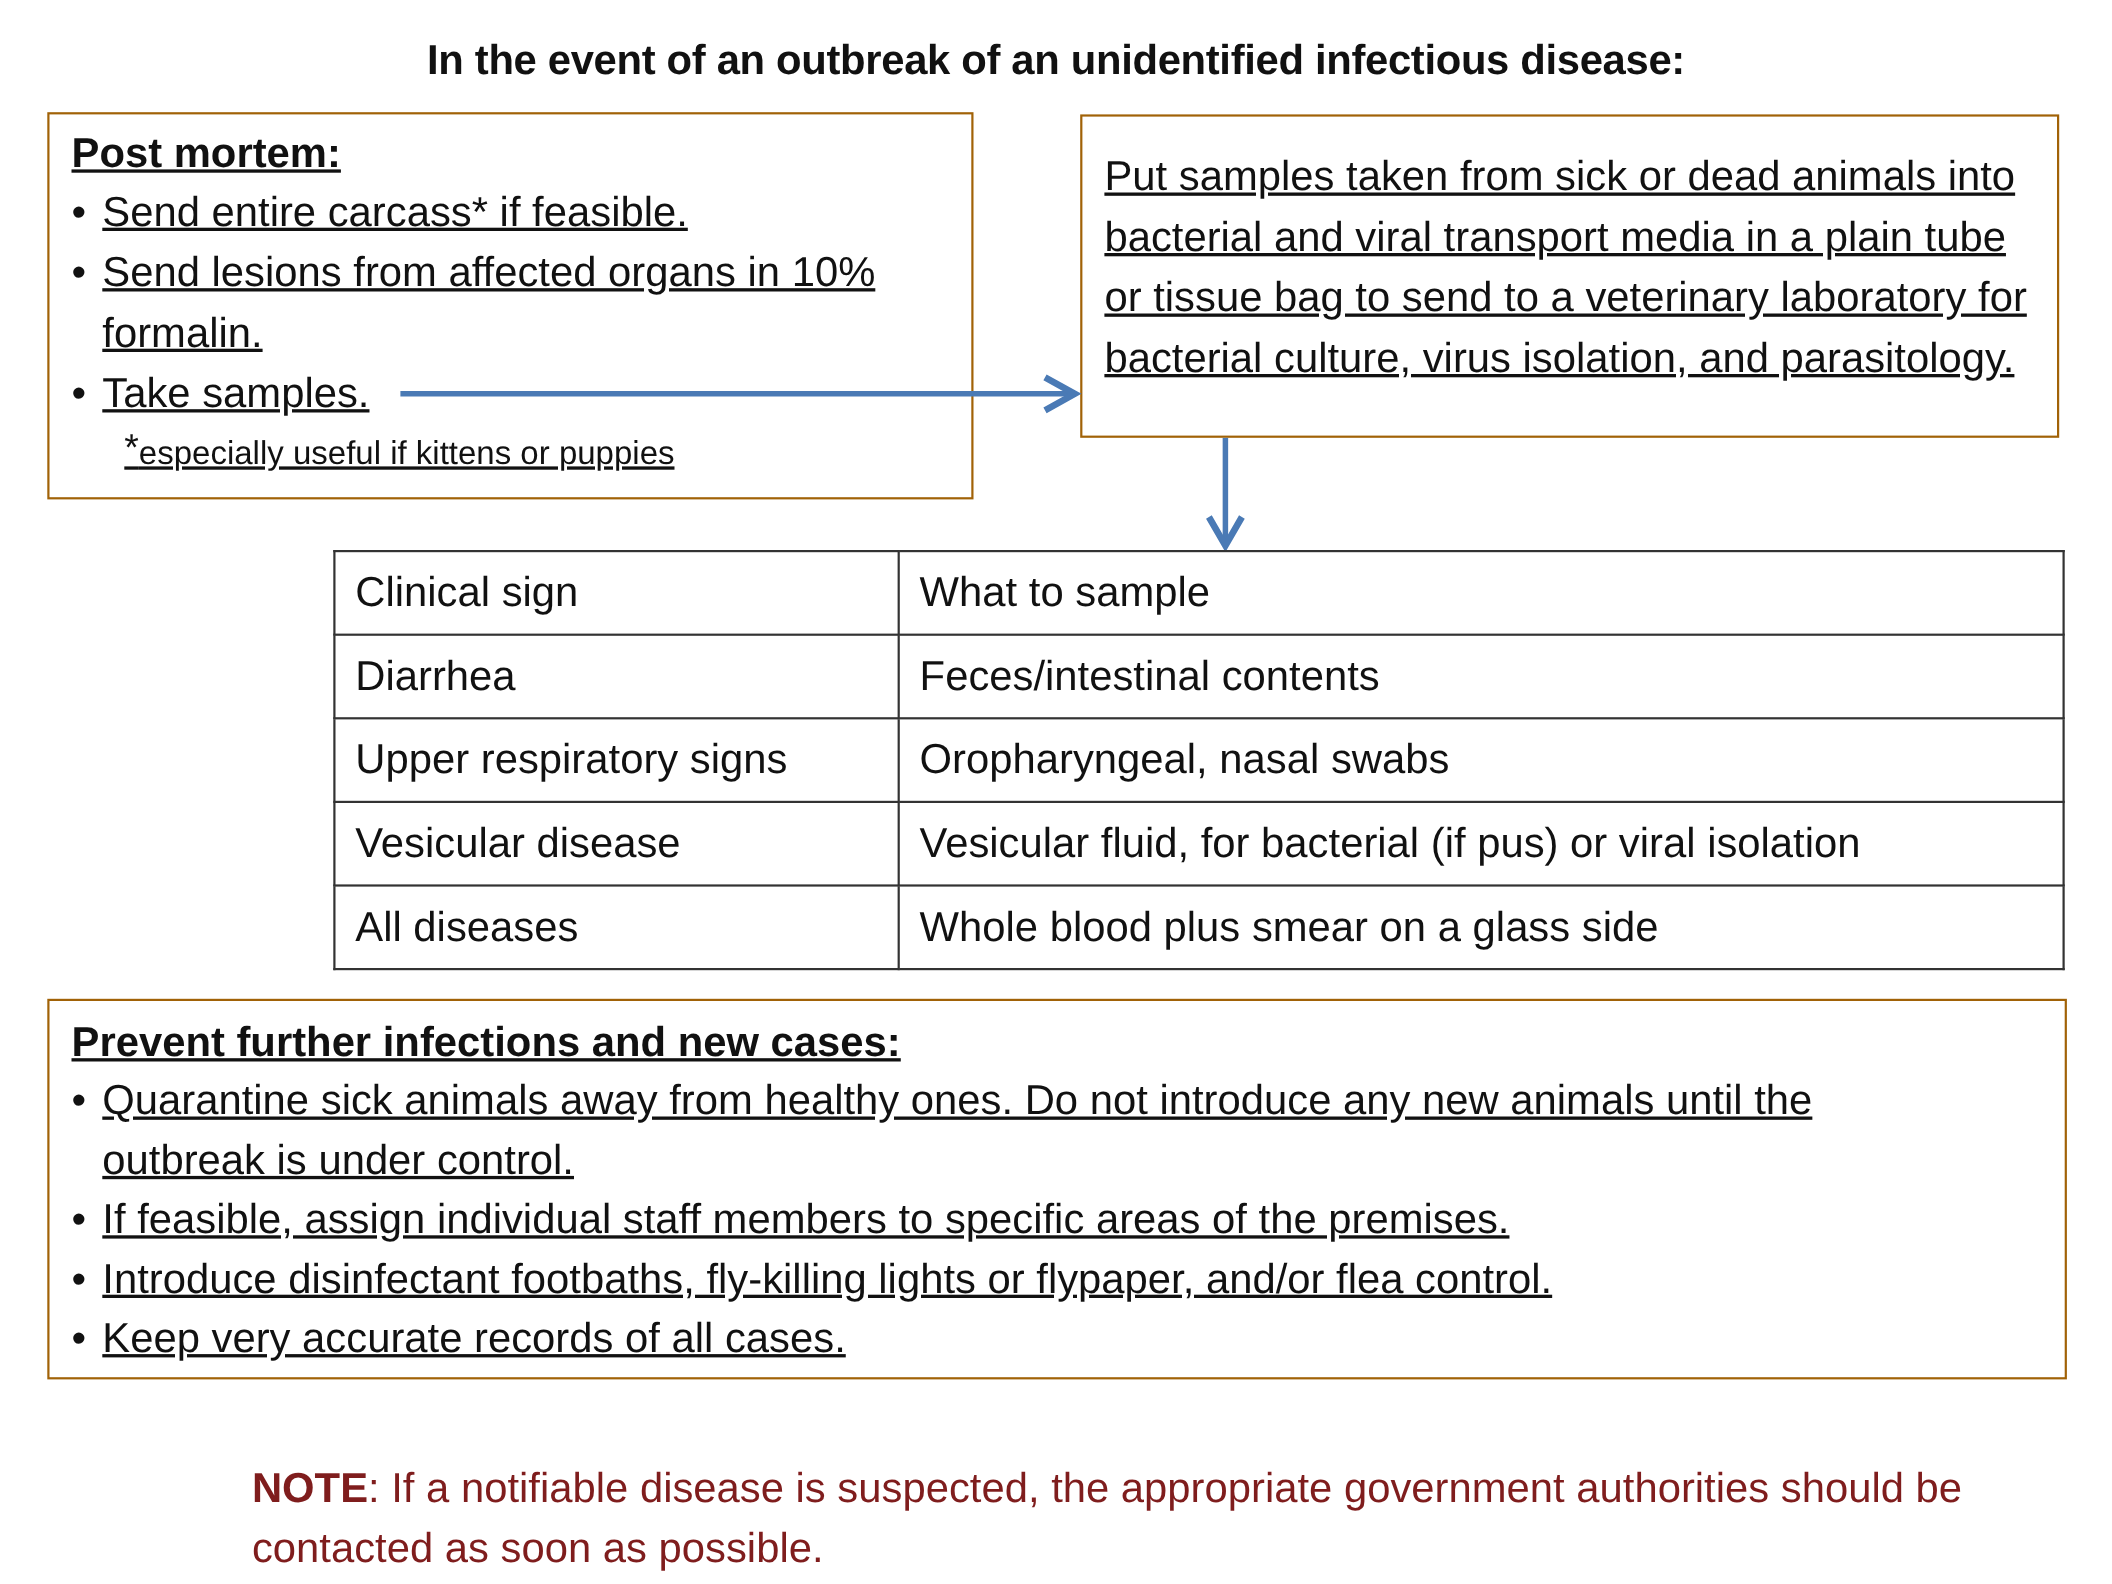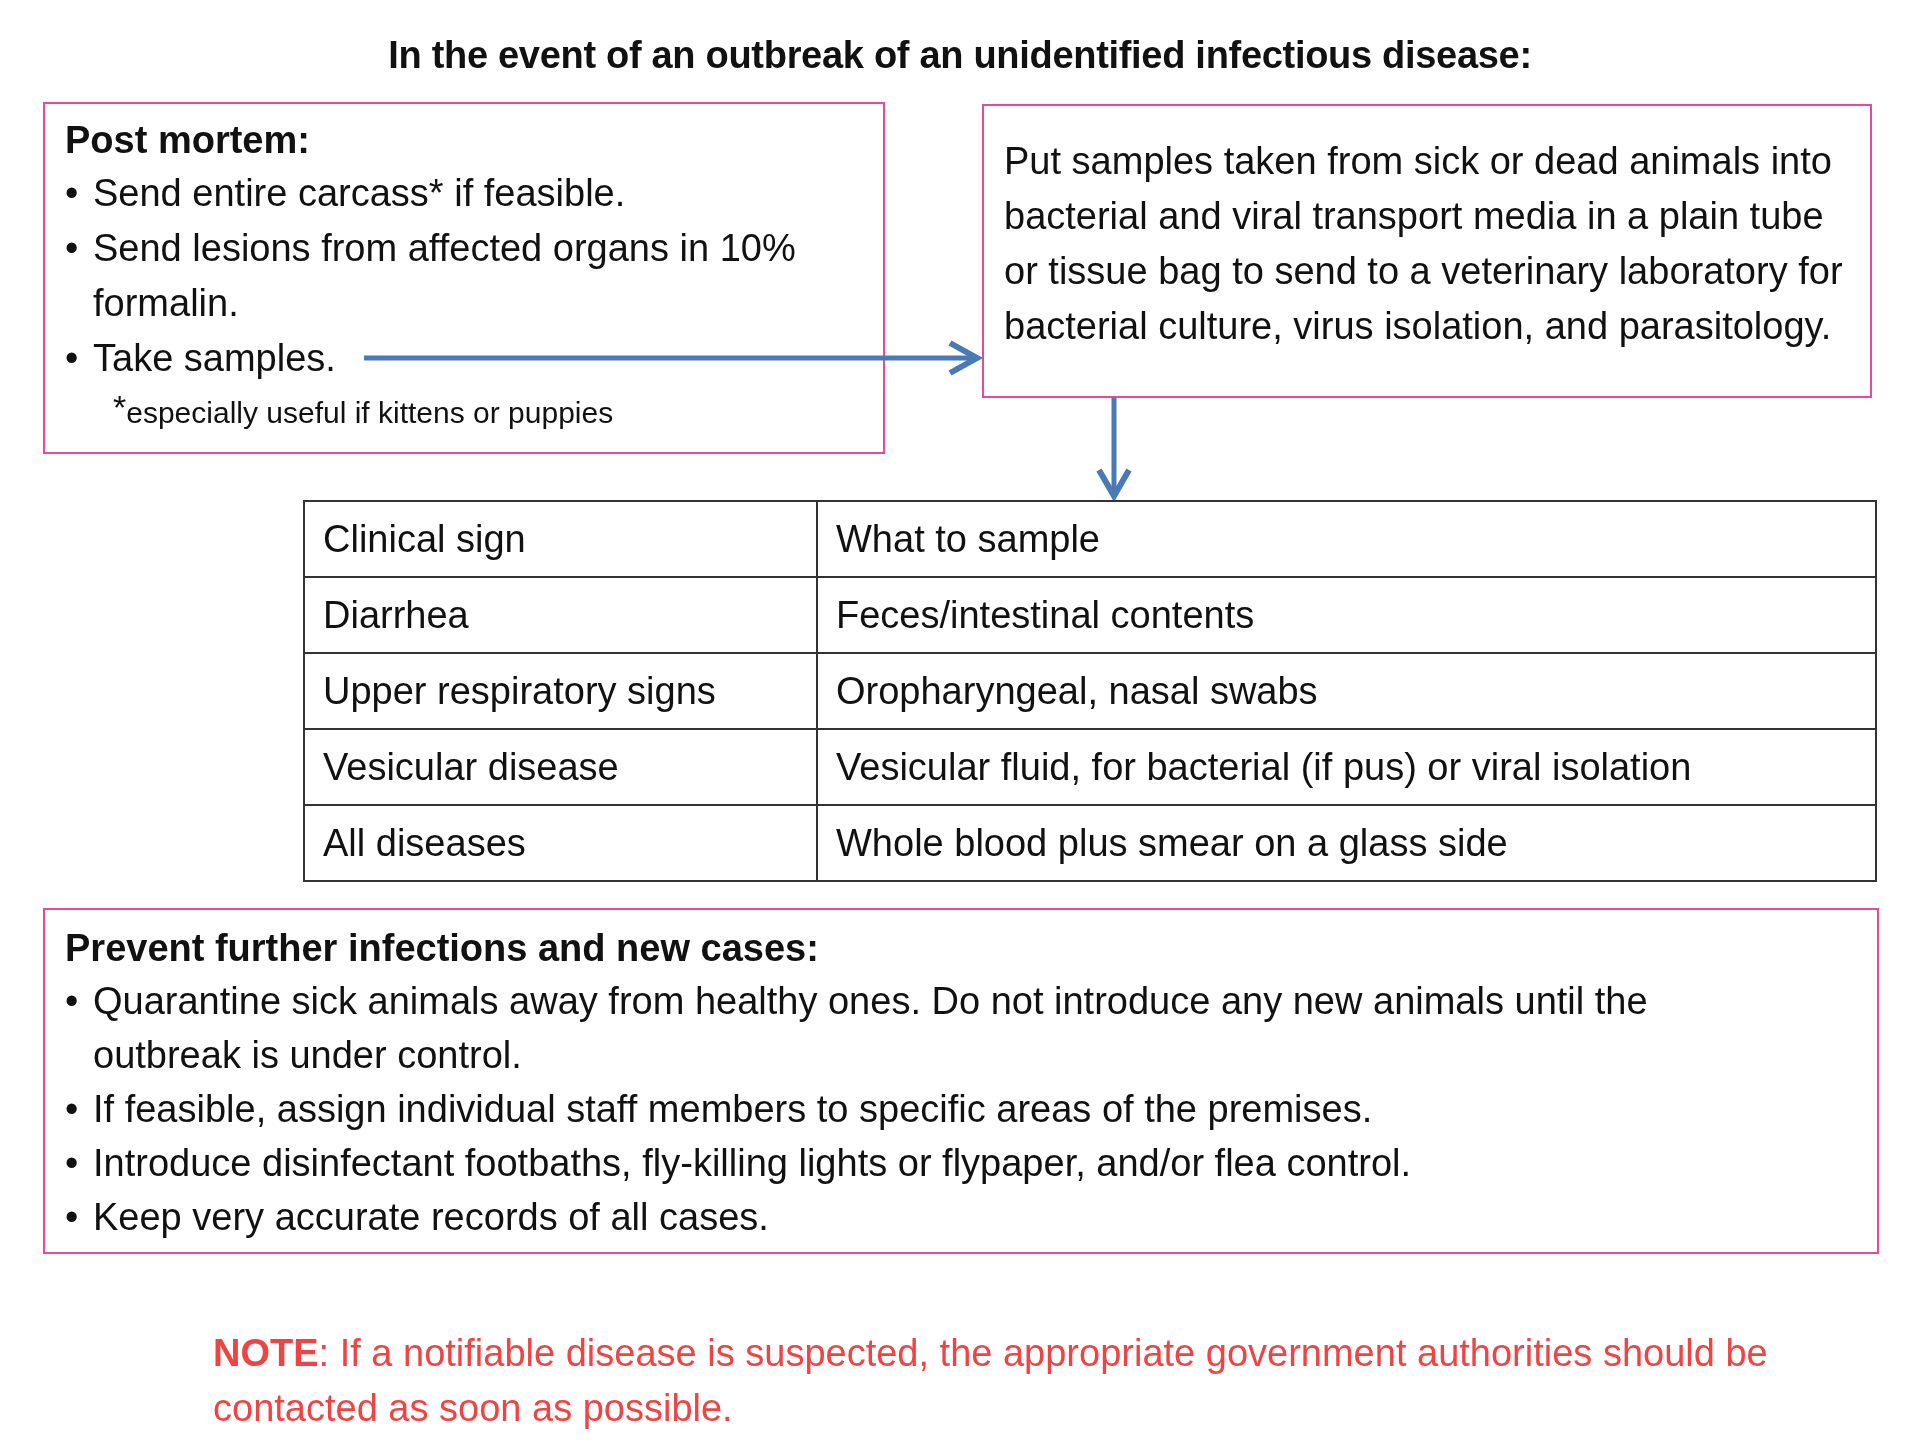--- a/index.html
+++ b/index.html
@@ -4,21 +4,21 @@
 <style>
   html, body { margin:0; padding:0; }
   body {
     width:1920px; height:1440px; background:#ffffff; position:relative; overflow:hidden;
     font-family:"Liberation Sans", sans-serif; color:#111;
   }
   .title {
     position:absolute; left:0; width:1920px; top:34px; text-align:center;
     font-weight:bold; font-size:38px; letter-spacing:-0.3px;
   }
-  .box { position:absolute; border:2px solid #ec4899; box-sizing:border-box; background:#fff; }
+  .box { position:absolute; border:2px solid #a16207; box-sizing:border-box; background:#fff;text-decoration:underline; }
   #pm-box { left:43px; top:102px; width:842px; height:352px; padding:10px 20px; }
   #put-box { left:982px; top:104px; width:890px; height:294px; padding:28px 20px; font-size:38px; line-height:55px; }
   .heading { font-weight:bold; font-size:38px; line-height:52px; }
   ul.bul { list-style:none; margin:0; padding:0; }
   ul.bul li { position:relative; padding-left:28px; font-size:38px; line-height:55px; }
   ul.bul li::before { content:"\2022"; position:absolute; left:0; top:0; }
   .footnote { font-size:30px; padding-left:48px; margin-top:2px; }
   .footnote .star { font-size:34px; vertical-align:4px; }
   .arrow { position:absolute; }
   table.samp {
@@ -26,21 +26,21 @@
     border-collapse:collapse; font-size:38px;
   }
   table.samp td, table.samp th {
     border:2px solid #333; padding:0 18px; text-align:left; height:74px;
   }
   table.samp th { font-weight:normal; }
   table.samp td:first-child, table.samp th:first-child { width:475px; }
   #prev-box { left:43px; top:908px; width:1836px; height:346px; padding:12px 20px; }
   #prev-box ul.bul li { line-height:54px; }
   .note {
-    position:absolute; left:213px; top:1326px; width:1560px; color:#ef4444;
+    position:absolute; left:229px; top:1326px; width:1560px; color:#7f1d1d;
     font-size:38px; line-height:55px;
   }
   .note b { font-weight:bold; }
 </style>
 </head>
 <body>
 
 <div class="title">In the event of an outbreak of an unidentified infectious disease:</div>
 
 <div class="box" id="pm-box">

